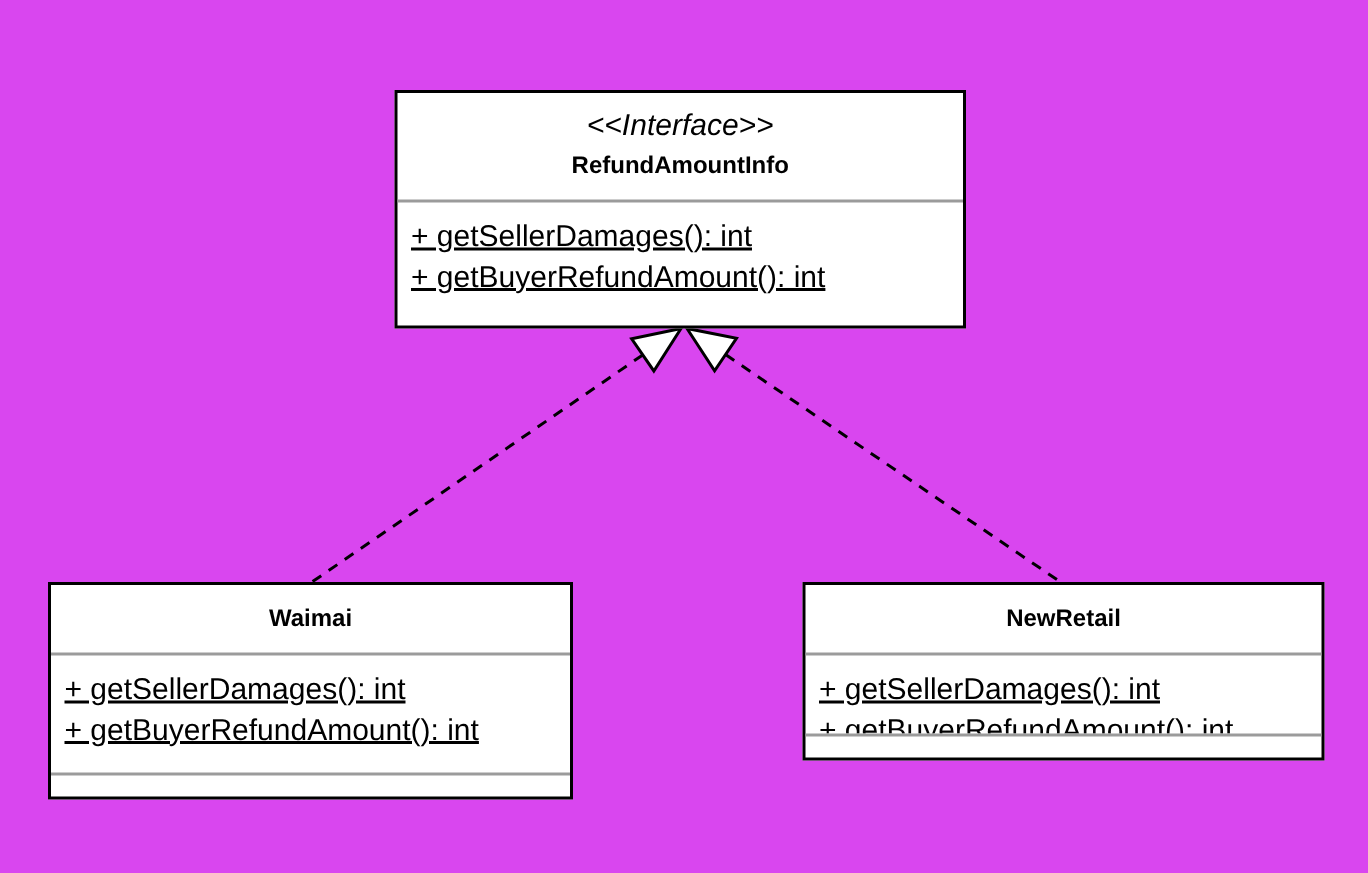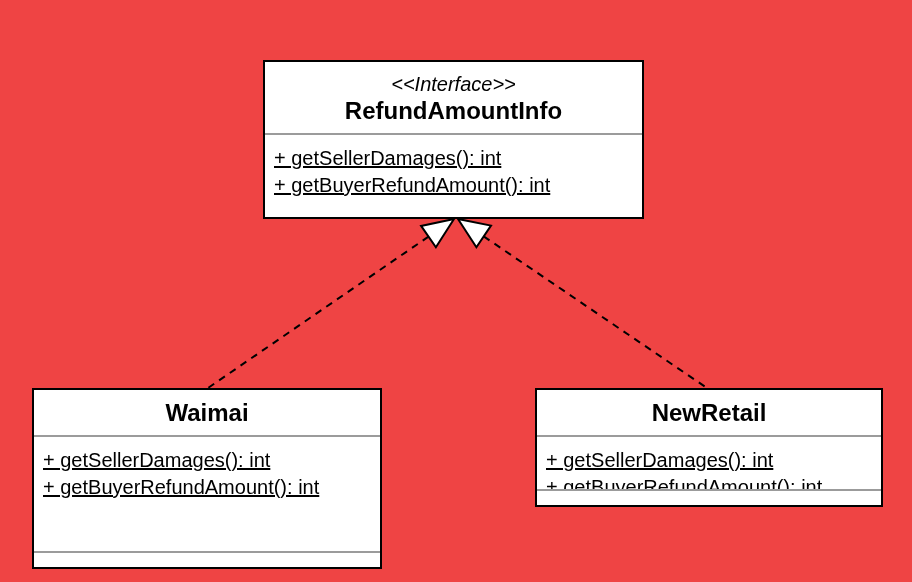--- a/index.html
+++ b/index.html
@@ -4,21 +4,21 @@
 <style>
   html, body {
     margin: 0;
     padding: 0;
     background: #ffffff;
   }
   .canvas {
     position: relative;
     width: 912px;
     height: 582px;
-    background: #ef4444;
+    background: #d946ef;
     font-family: "Liberation Sans", "DejaVu Sans", sans-serif;
     color: #000000;
     overflow: hidden;
   }
   .connectors {
     position: absolute;
     left: 0;
     top: 0;
     width: 912px;
     height: 582px;
@@ -37,42 +37,42 @@
   }
   .uml-box {
     position: absolute;
     box-sizing: border-box;
     background: #ffffff;
     border: 2px solid #000000;
     display: flex;
     flex-direction: column;
   }
   .interface-box { left: 263px; top: 60px;  width: 381px; height: 159px; }
-  .class-box-left  { left: 32px;  top: 388px; width: 350px; height: 181px; }
+  .class-box-left  { left: 32px;  top: 388px; width: 350px; height: 145px; }
   .class-box-right { left: 535px; top: 388px; width: 348px; height: 119px; }
 
   .title-comp {
     display: flex;
     flex-direction: column;
     align-items: center;
     justify-content: center;
     flex: 0 0 auto;
   }
   .interface-box .title-comp { height: 71px; }
   .class-box-left .title-comp,
   .class-box-right .title-comp { height: 45px; }
 
   .stereotype {
     font-style: italic;
     font-size: 20px;
     line-height: 26px;
   }
   .class-name {
     font-weight: bold;
-    font-size: 24px;
+    font-size: 16px;
     line-height: 28px;
   }
   .methods-comp {
     border-top: 2px solid #9b9b9b;
     flex: 1 1 auto;
     padding: 10px 9px 12px 9px;
     font-size: 20px;
     line-height: 27px;
     text-align: left;
     overflow: hidden;

